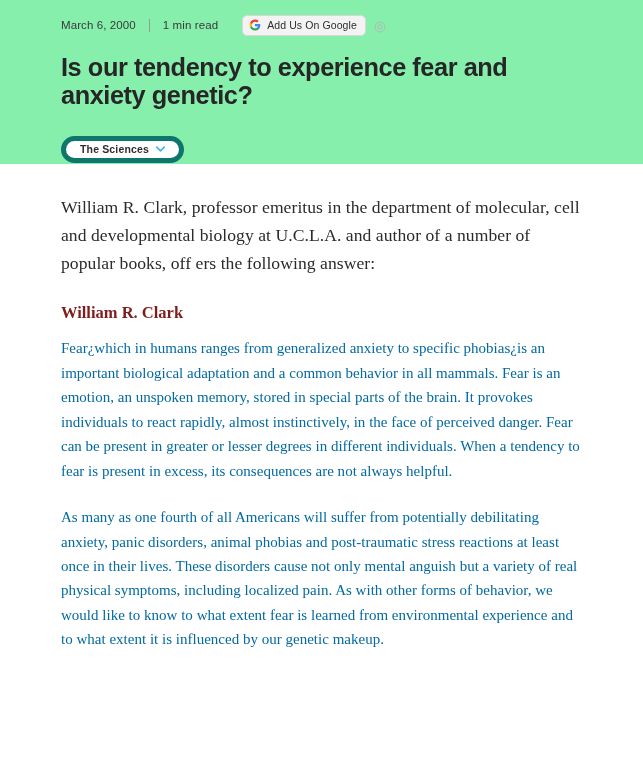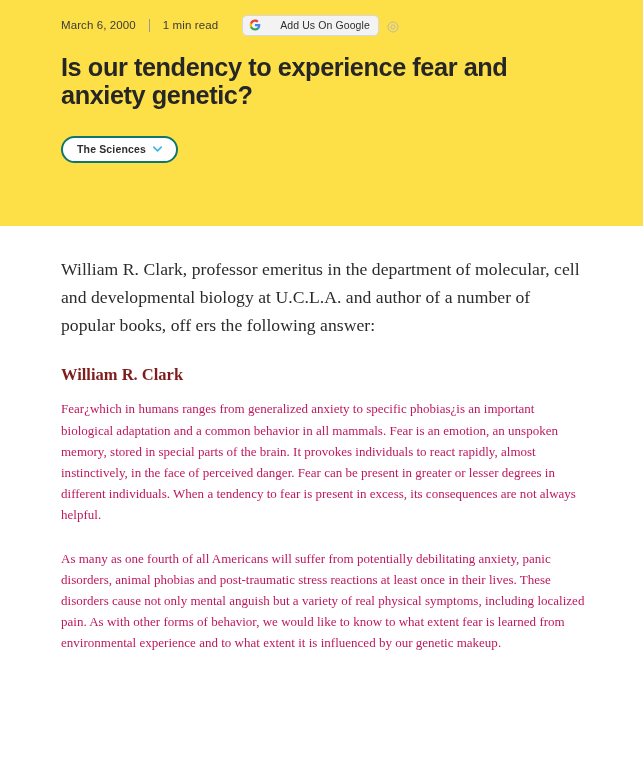--- a/index.html
+++ b/index.html
@@ -18,23 +18,23 @@
 
   .page {
     width: 643px;
     height: 760px;
     position: relative;
     background: #ffffff;
   }
 
   
   .header-band {
-    background: #fde047;
+    background: #86efac;
     padding: 14px 0 0 0;
-    height: 226px;
+    height: 164px;
   }
 
   .inner {
     padding-left: 61px;
     padding-right: 30px;
   }
 
   .meta-row {
     display: flex;
     align-items: center;
@@ -55,21 +55,21 @@
     width: 1px;
     height: 13px;
     background: #9a9a9a;
     margin: 0 13px;
     flex: 0 0 auto;
   }
 
   .google-badge {
     display: inline-flex;
     align-items: center;
-    gap: 19px;
+    gap: 6px;
     background: #f3f3f3;
     border: 1px solid #d8d8d8;
     border-radius: 5px;
     height: 21px;
     padding: 0 8px 0 6px;
     margin-left: 24px;
     cursor: pointer;
   }
 
   .google-badge-label {
@@ -100,21 +100,21 @@
     margin-bottom: 26px;
     transform: scaleX(0.955);
     transform-origin: left center;
   }
 
   .category-pill {
     display: inline-flex;
     align-items: center;
     gap: 7px;
     background: #ffffff;
-    border: 2px solid #0f766e;
+    border: 5px solid #0f766e;
     border-radius: 17px;
     height: 27px;
     padding: 0 14px;
     cursor: pointer;
   }
 
   .category-pill-label {
     font-size: 10.5px;
     font-weight: 700;
     color: #2e2e2e;
@@ -151,23 +151,23 @@
     font-weight: 700;
     font-size: 16.5px;
     line-height: 1.4;
     color: #7f1d1d;
     margin-bottom: 12px;
   }
 
   .para {
     font-family: "Liberation Serif", serif;
     font-weight: 400;
-    font-size: 13px;
+    font-size: 15px;
     line-height: 1.63;
-    color: #be185d;
+    color: #0369a1;
     margin-bottom: 22px;
     letter-spacing: 0.01px;
   }
 </style>
 </head>
 <body>
 
 <div class="page">
 
   <div class="header-band">

